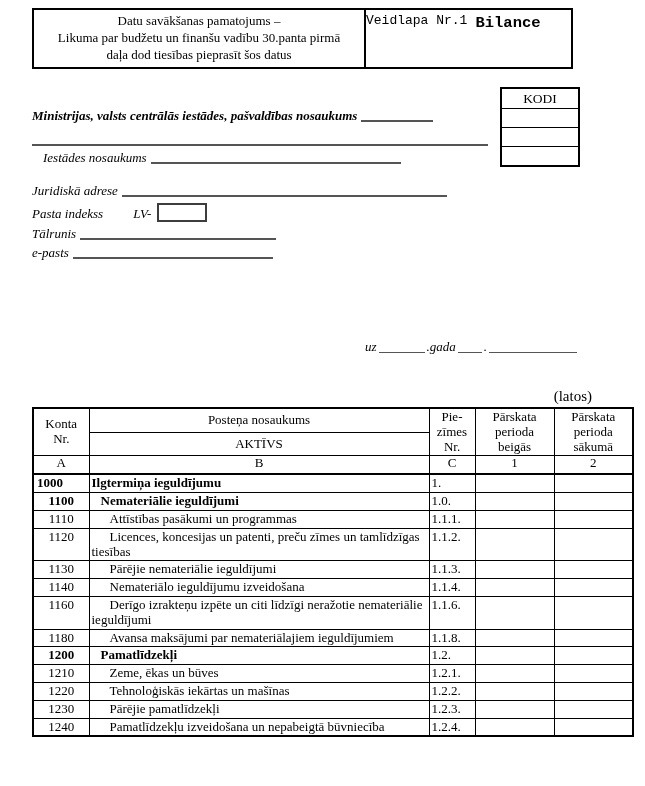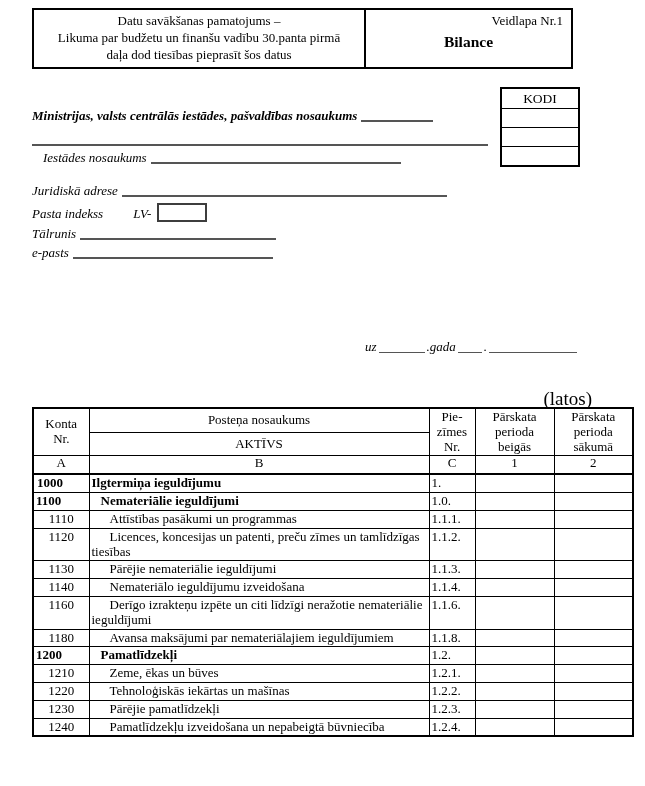--- a/index.html
+++ b/index.html
@@ -11,52 +11,52 @@
   
   .header-box{
     position:absolute;left:32px;top:8px;width:541px;height:61px;
     border:2px solid #000;display:flex;box-sizing:border-box;
   }
   .hb-left{
     width:332px;box-sizing:border-box;border-right:2px solid #000;
     display:flex;align-items:center;justify-content:center;text-align:center;
     white-space:pre-line;font-size:13px;line-height:1.3;padding:1px 4px;
   }
-  .hb-right{flex:1;display:flex;flex-direction:column;}
+  .hb-right{flex:1;display:flex;font-family:Liberation Mono, monospace;}
   .veidlapa{text-align:right;font-size:13px;padding:3px 8px 0 0;}
   .bilance{text-align:center;font-weight:bold;font-size:15.5px;margin-top:4px;}
   
   .kodi{position:absolute;left:500px;top:87px;width:76px;border:2px solid #000;box-sizing:content-box;}
   .kodi>div{height:19px;box-sizing:border-box;}
   .kodi>div+div{border-top:1px solid #000;}
   .kodi-h{text-align:center;font-size:13.5px;line-height:19px;}
   
   .fl{position:absolute;font-size:13px;white-space:nowrap;font-style:italic;}
   .bold{font-weight:bold;}
   .blank{display:inline-block;border-bottom:2px solid #555;height:12px;margin-left:4px;vertical-align:-2px;}
   .blank.thin{border-bottom:1.5px solid #555;margin-left:2px;margin-right:2px;}
   .rule{position:absolute;height:13px;border-bottom:2px solid #555;}
   .lvbox{display:inline-block;width:46px;height:15px;border:2px solid #3d3d3d;vertical-align:-4px;margin-left:6px;}
   .lv-prefix{margin-left:30px;}
-  .latos{position:absolute;left:480px;top:388px;width:112px;text-align:right;font-size:19px;}
+  .latos{position:absolute;left:480px;top:388px;width:112px;text-align:right;font-size:15px;}
   
   table.main{
     position:absolute;left:32px;top:407px;width:600px;
     border-collapse:collapse;border:2px solid #000;
     font-size:13px;line-height:1.14;table-layout:fixed;
   }
   table.main th,table.main td{border:1px solid #000;padding:1px 2px;box-sizing:border-box;}
   table.main th{font-weight:normal;text-align:center;vertical-align:middle;}
   th.aktivs{font-weight:bold;}
   .pre{white-space:pre-line;}
   tr.letters td{text-align:center;border-bottom:2px solid #000;padding:0 0 2px 0;}
   tbody.data td{vertical-align:top;}
   td.konta{padding:1px 2px;}
   tr.lv1 td.konta{font-weight:bold;text-align:left;padding-left:3px;}
-  tr.lv2 td.konta{font-weight:bold;text-align:left;}
+  tr.lv2 td.konta{font-weight:bold;text-align:center;}
   tr.it  td.konta{text-align:center;padding-right:2px;margin-top:33px;}
   td.name{padding-left:2px;}
   tr.lv1 td.name{font-weight:bold;}
   tr.lv2 td.name{font-weight:bold;padding-left:11px;}
   tr.it  td.name{text-indent:18px;}
   td.note{text-align:left;padding-left:4px;}
 </style>
 </head>
 <body>
 

